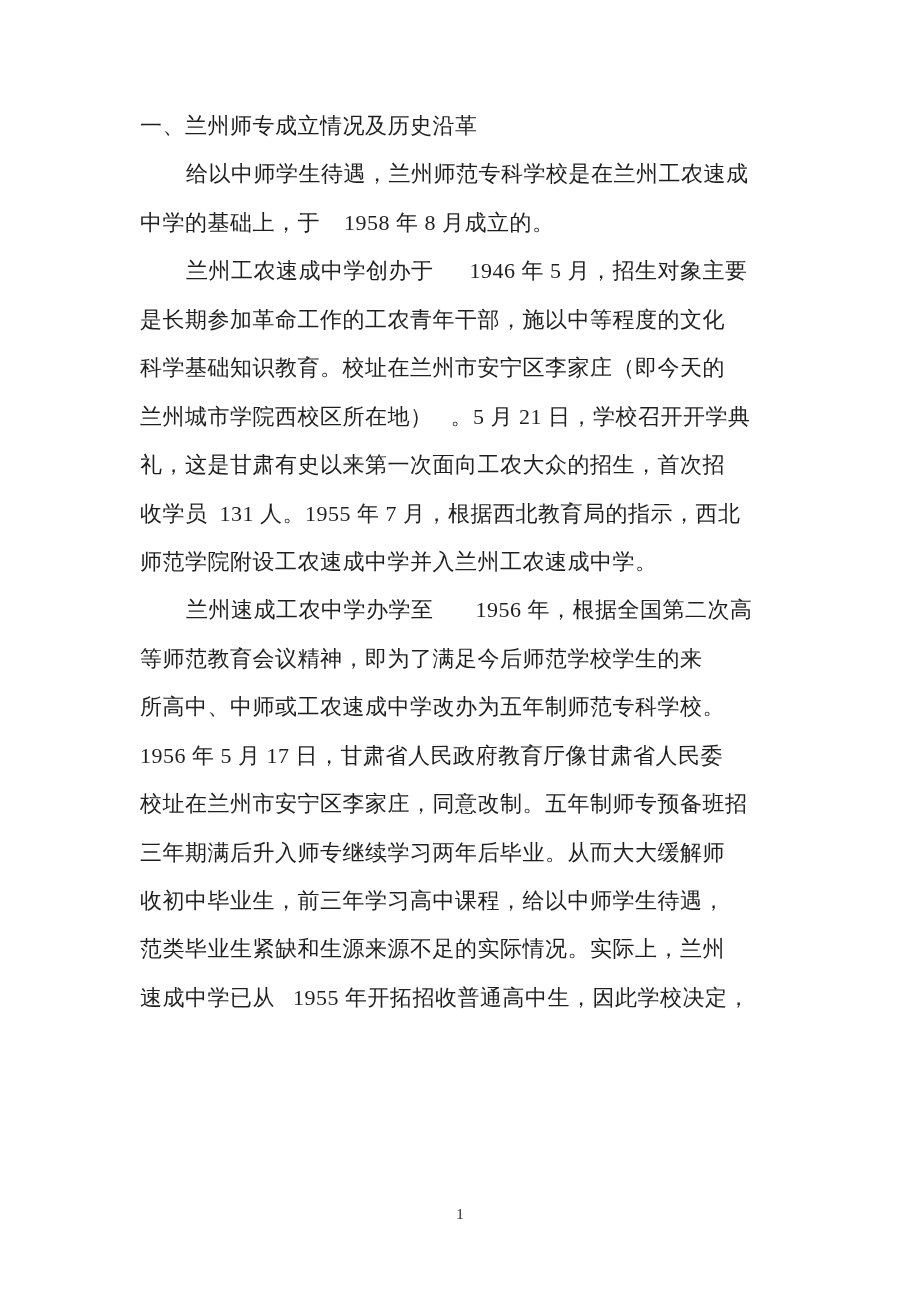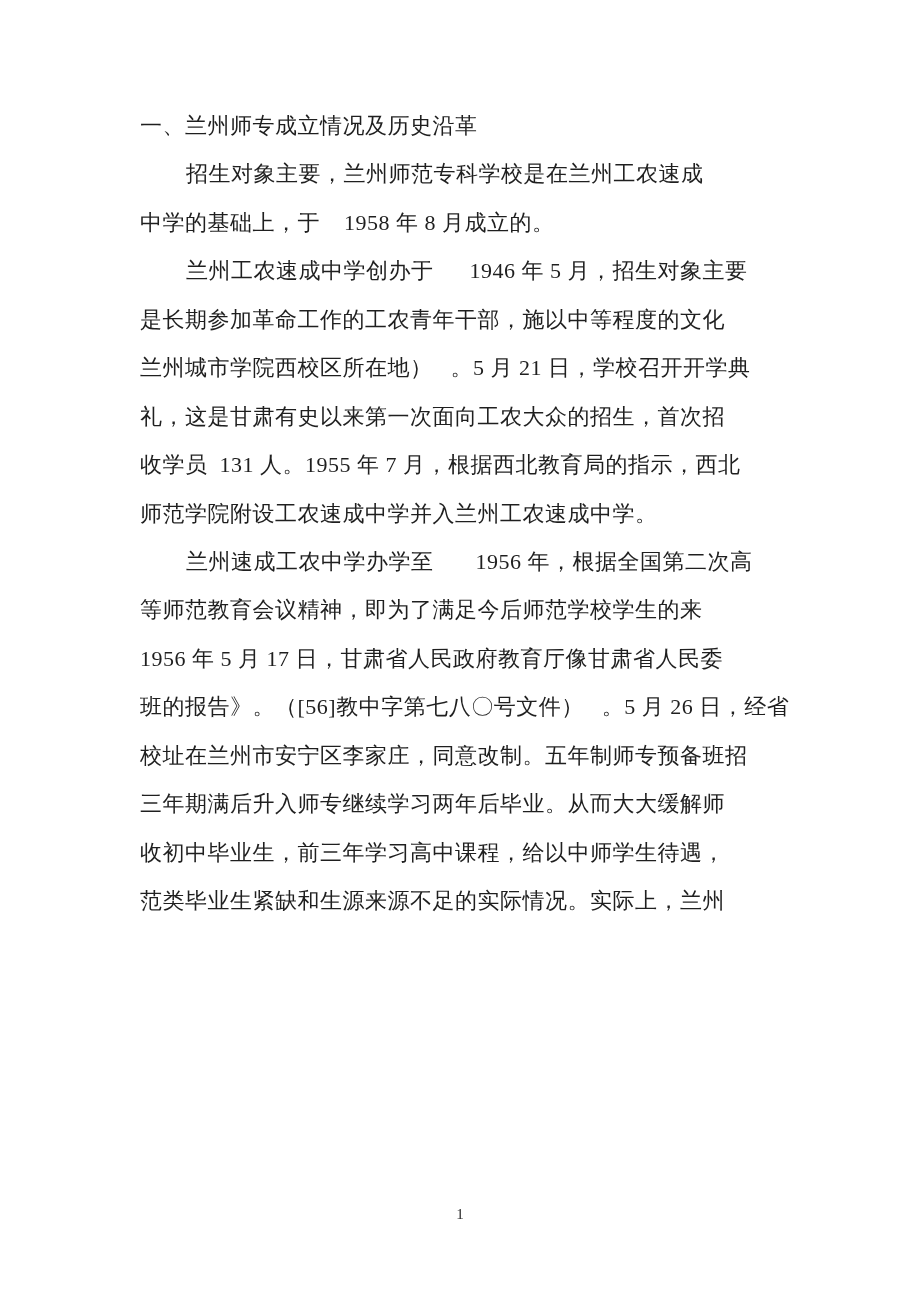--- a/index.html
+++ b/index.html
@@ -50,32 +50,34 @@
     font-size: 15px;
     color: #2a2a2a;
   }
 </style>
 </head>
 <body>
 
 <div class="page">
   <div class="doc-body">
     <div class="line">一、兰州师专成立情况及历史沿革</div>
-    <div class="line indent">招生对象主要，兰州师范专科学校是在兰州工农速成</div>
+    <div class="line indent">给以中师学生待遇，兰州师范专科学校是在兰州工农速成</div>
     <div class="line">中学的基础上，于    <span class="num">1958</span> 年 <span class="num">8</span> 月成立的。</div>
     <div class="line indent">兰州工农速成中学创办于      <span class="num">1946</span> 年 <span class="num">5</span> 月，招生对象主要</div>
     <div class="line">是长期参加革命工作的工农青年干部，施以中等程度的文化</div>
+    <div class="line">科学基础知识教育。校址在兰州市安宁区李家庄（即今天的</div>
     <div class="line">兰州城市学院西校区所在地）   。<span class="num">5</span> 月 <span class="num">21</span> 日，学校召开开学典</div>
     <div class="line">礼，这是甘肃有史以来第一次面向工农大众的招生，首次招</div>
     <div class="line">收学员  <span class="num">131</span> 人。<span class="num">1955</span> 年 <span class="num">7</span> 月，根据西北教育局的指示，西北</div>
     <div class="line">师范学院附设工农速成中学并入兰州工农速成中学。</div>
     <div class="line indent">兰州速成工农中学办学至       <span class="num">1956</span> 年，根据全国第二次高</div>
     <div class="line">等师范教育会议精神，即为了满足今后师范学校学生的来</div>
+    <div class="line">所高中、中师或工农速成中学改办为五年制师范专科学校。</div>
     <div class="line"><span class="num">1956</span> 年 <span class="num">5</span> 月 <span class="num">17</span> 日，甘肃省人民政府教育厅像甘肃省人民委</div>
-    <div class="line">班的报告》。（<span class="num">[56]</span>教中字第七八〇号文件）   。<span class="num">5</span> 月 <span class="num">26</span> 日，经省</div>
     <div class="line">校址在兰州市安宁区李家庄，同意改制。五年制师专预备班招</div>
     <div class="line">三年期满后升入师专继续学习两年后毕业。从而大大缓解师</div>
     <div class="line">收初中毕业生，前三年学习高中课程，给以中师学生待遇，</div>
     <div class="line">范类毕业生紧缺和生源来源不足的实际情况。实际上，兰州</div>
+    <div class="line">速成中学已从   <span class="num">1955</span> 年开拓招收普通高中生，因此学校决定，</div>
   </div>
 
   <div class="page-footer">1</div>
 </div>
 
 </body></html>

